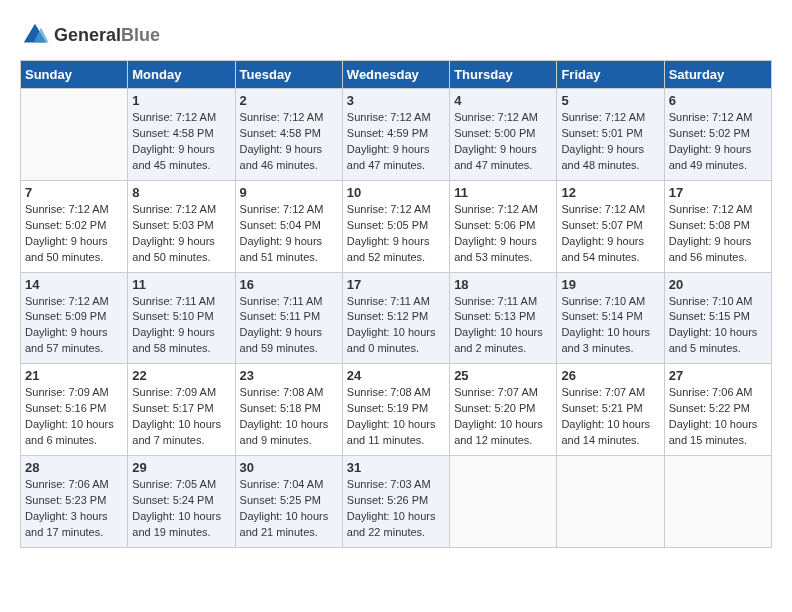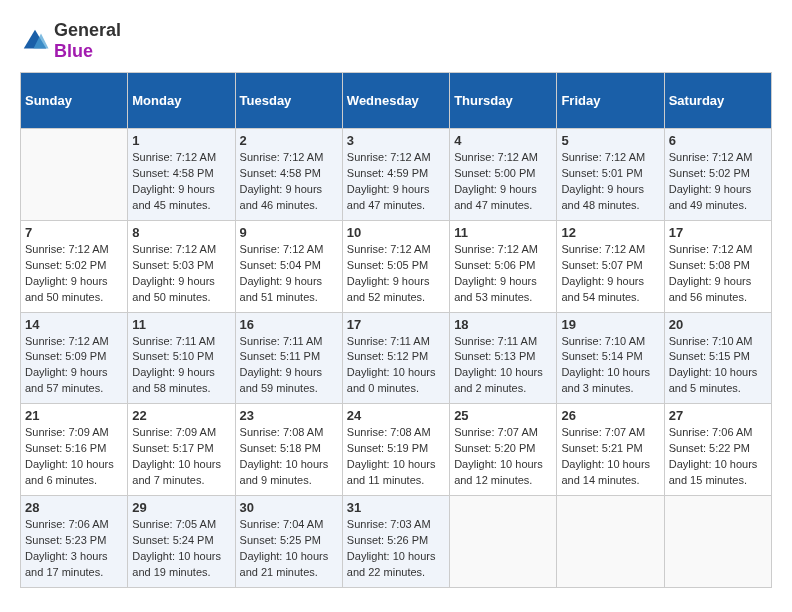--- a/index.html
+++ b/index.html
@@ -15,26 +15,27 @@
       justify-content: space-between;
       align-items: flex-start;
       margin-bottom: 10px;
     }
     .logo {
       display: flex;
       align-items: center;
     }
     .logo-text {
       display: flex;
-      flex-direction: column;
+      flex-direction: row;
       font-size: 18px;
       font-weight: bold;
+      align-items: flex-end;
     }
     .logo-general { color: #333; }
-    .logo-blue { color: #a21caf; }
+    .logo-blue { color: #737373; }
     .logo-icon {
       width: 30px;
       height: 30px;
       margin-right: 4px;
     }
     .title-block {
       text-align: right;
     }
     .month-title {
       font-size: 36px;
@@ -47,21 +48,21 @@
     }
     table {
       width: 100%;
       border-collapse: collapse;
       table-layout: fixed;
     }
     thead tr th {
       background-color: #1a5fa8;
       color: #fff;
       font-size: 13px;
-      padding: 20px 4px;
+      padding: 6px 4px;
       text-align: left;
       border: 1px solid #ccc;
     }
     tbody tr td {
       vertical-align: top;
       border: 1px solid #ccc;
       padding: 4px 4px 6px 4px;
       font-size: 11px;
       color: #333;
       min-height: 80px;

